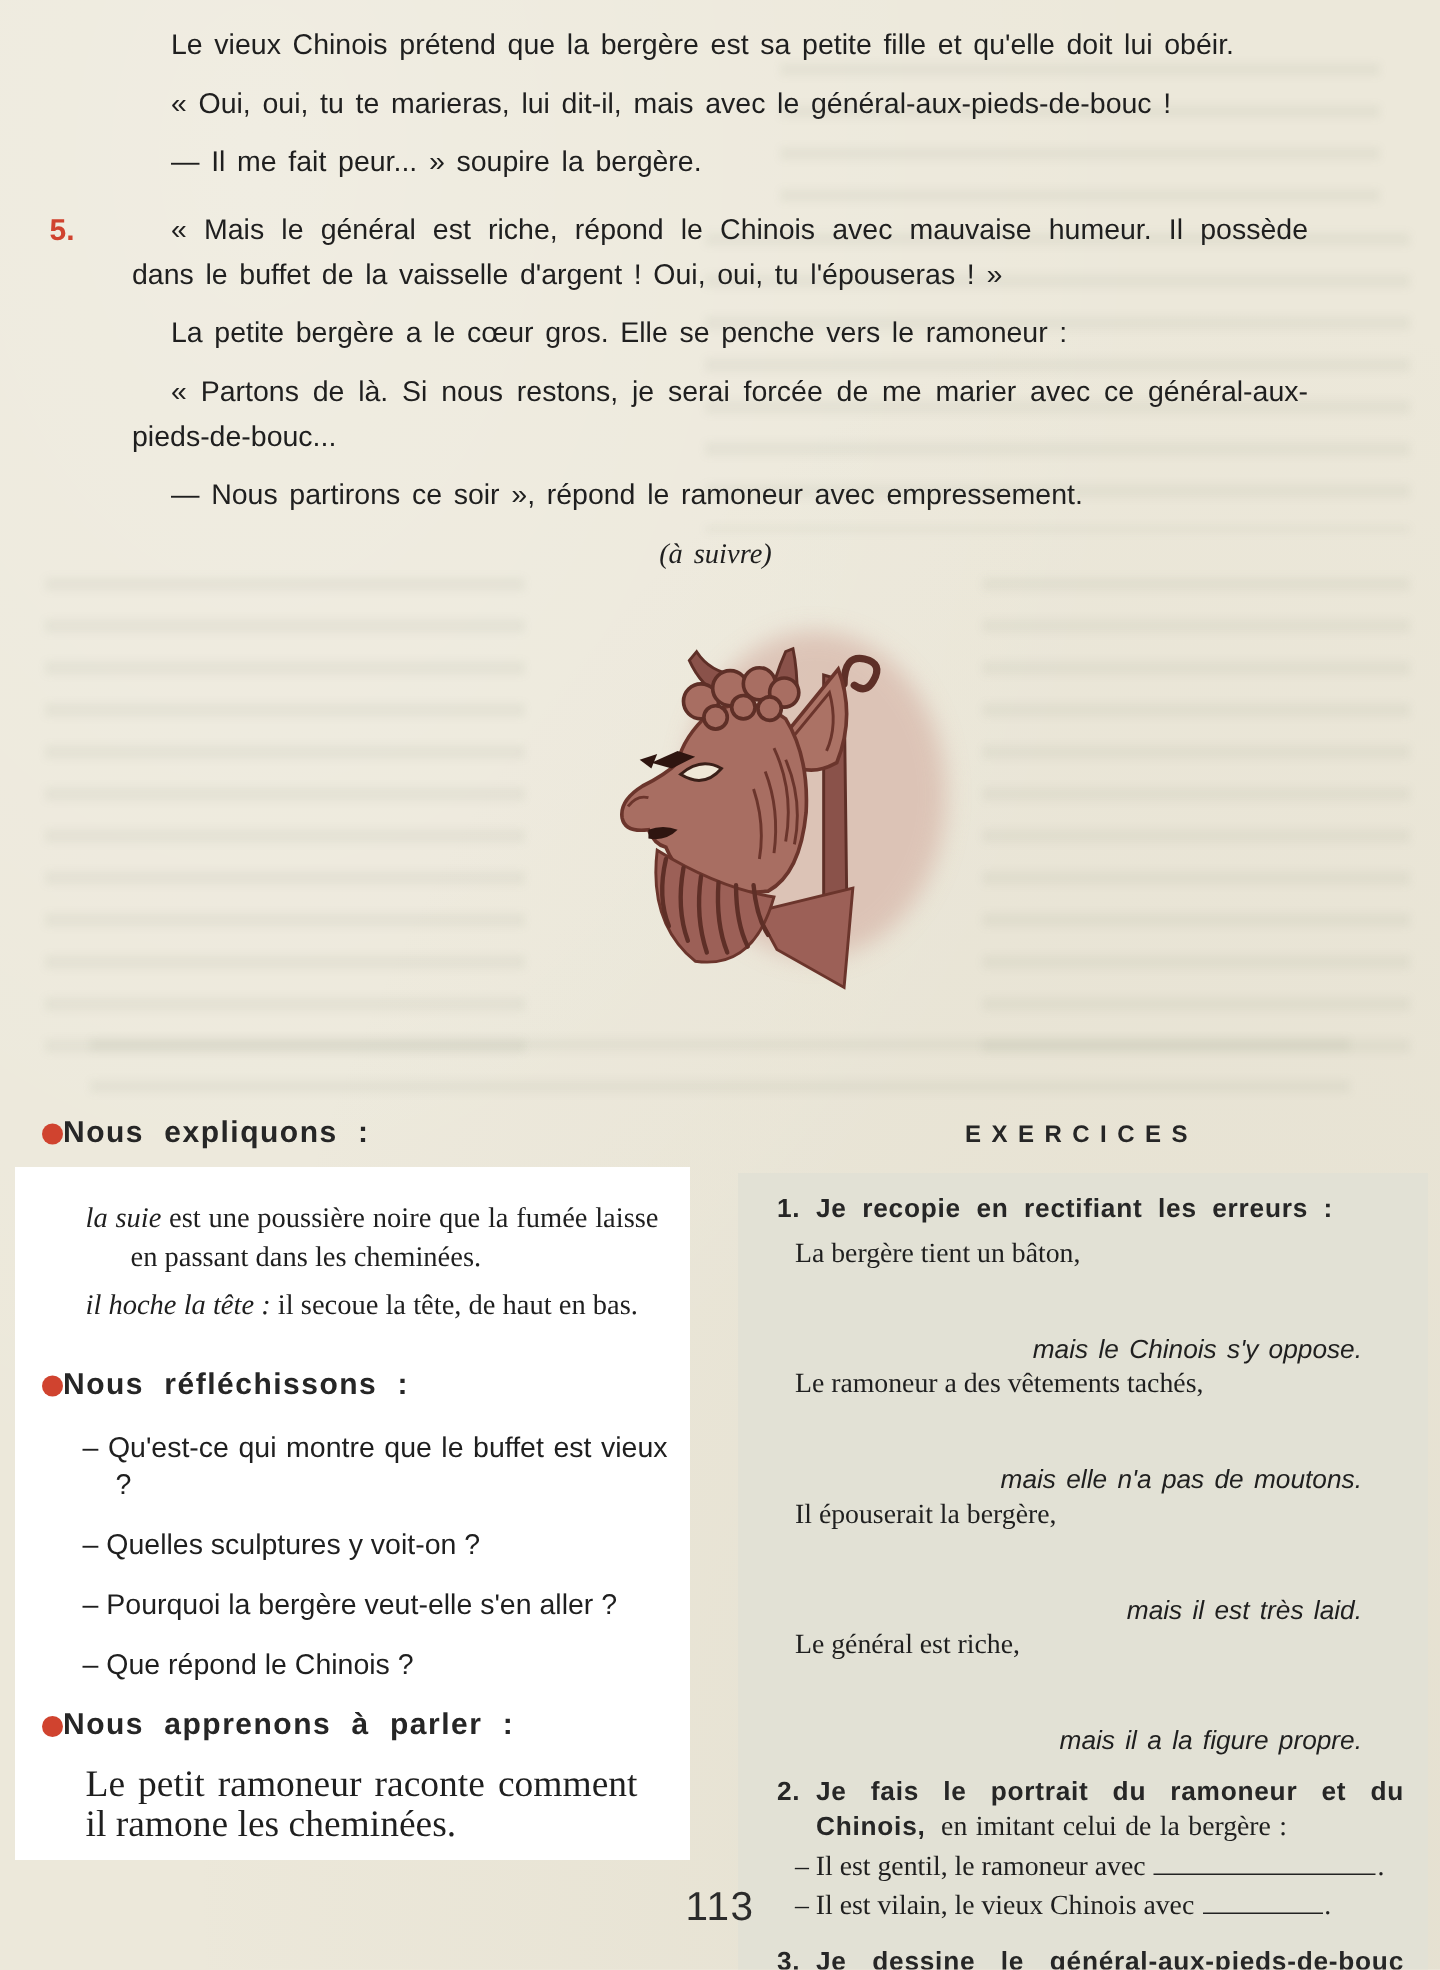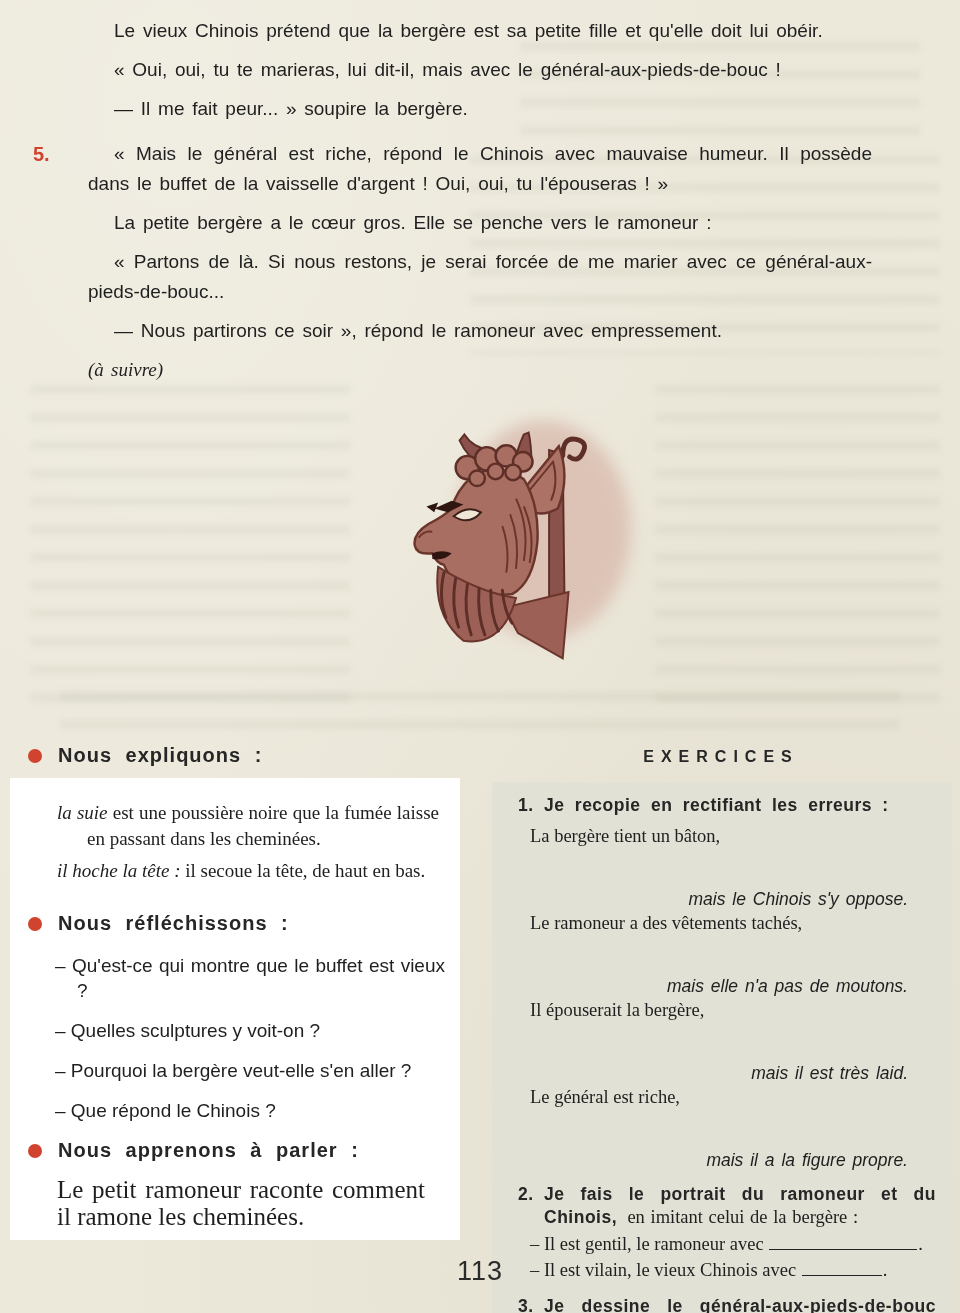--- a/index.html
+++ b/index.html
@@ -26,28 +26,28 @@
     font-size:19px;line-height:30px;text-align:justify;word-spacing:2.5px;
   }
   .story p{margin:0 0 9px;text-indent:26px;}
   .story p.pre-gap{margin-top:15px;}
   .story p.with-marker{position:relative;}
   .para-marker{
     position:absolute;left:-55px;top:0;color:#d0432f;
     font-size:20px;font-weight:bold;text-indent:0;
   }
   .continuation{
-    text-align:left;font-family:"Liberation Serif",serif;font-style:italic;
+    text-align:center;font-family:"Liberation Serif",serif;font-style:italic;
     font-size:19px;margin-top:2px;padding-right:6px;
   }
   
   .illustration{position:absolute;left:370px;top:380px;width:292px;height:288px;}
   
   .sec-heading{
-    display:flex;align-items:center;gap:16px;
+    display:flex;align-items:center;
     font-weight:bold;font-size:20px;letter-spacing:1px;word-spacing:7px;color:#262626;
   }
   .bullet{width:14px;height:14px;border-radius:50%;background:#d0432f;flex:none;}
   #left-heading{position:absolute;left:28px;top:744px;}
   .left-panel{
     position:absolute;left:10px;top:778px;width:450px;box-sizing:border-box;
     background:#ffffff;padding:22px 10px 10px 18px;
   }
   .def{
     font-family:"Liberation Serif",serif;font-size:19px;line-height:26px;

